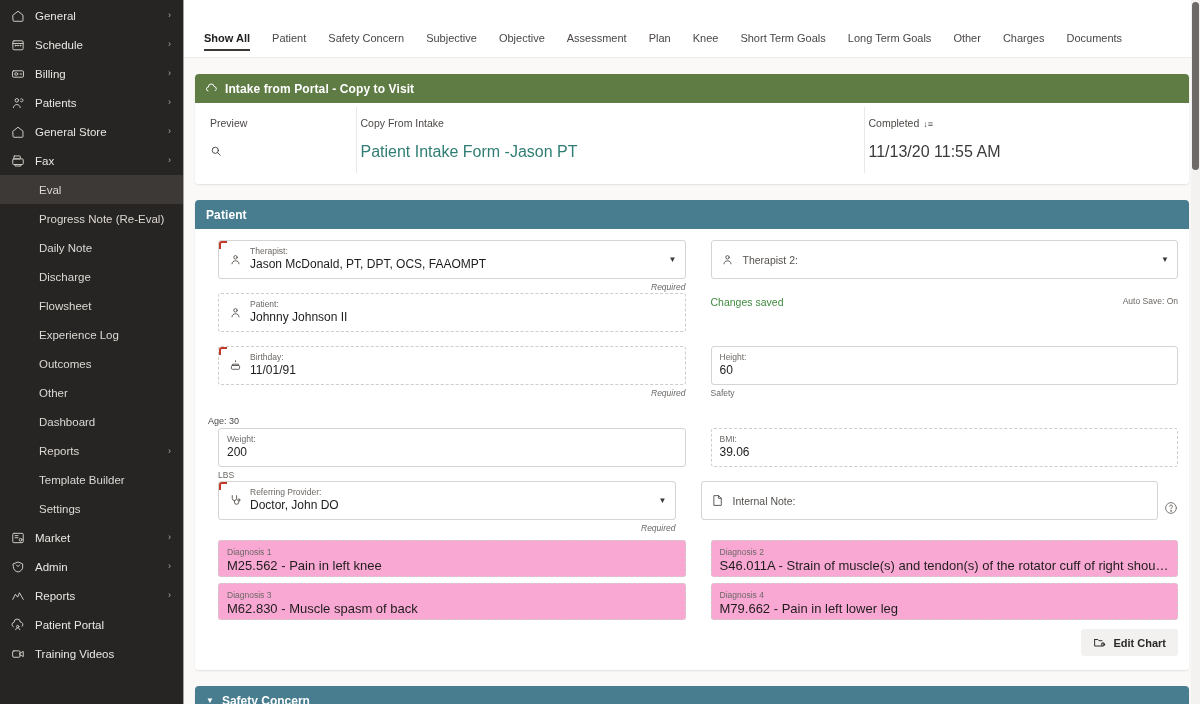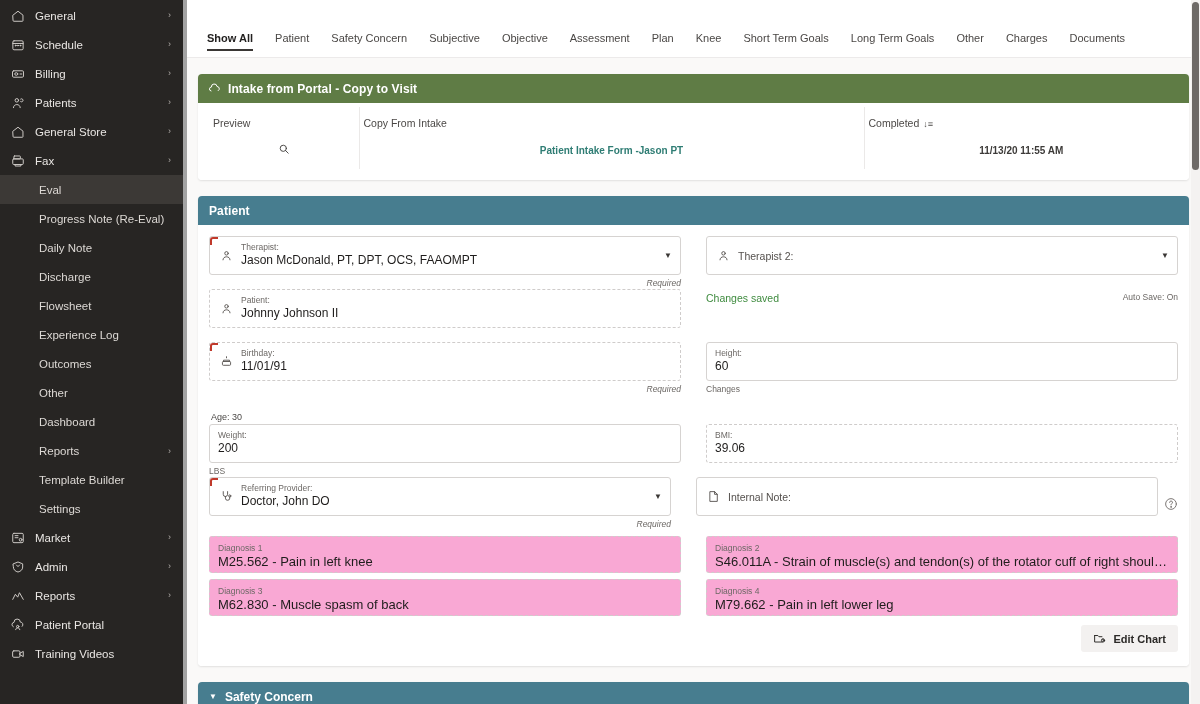--- a/index.html
+++ b/index.html
@@ -57,21 +57,21 @@
   .sub-item.active { background: #3c3936; }
   .sub-item .lbl { flex: 1 1 auto; }
   .sub-item .chev { font-size: 9px; color: #b4afab; }
 
   
   .main {
     flex: 1 1 auto; height: 704px;
     background: #faf9f8;
     position: relative;
     overflow: hidden;
-    border-left: 4px solid #a3a3a3;
+    border-left: 1px solid #a3a3a3;
   }
   .content-scroll { position: relative; height: 704px; }
 
   
   .tabbar {
     background: #ffffff;
     height: 58px;
     padding: 0 20px;
     display: flex; align-items: flex-end;
     border-bottom: 1px solid #eceaea;
@@ -115,36 +115,35 @@
   .intake-body { background: #fff; padding: 4px 11px 11px 11px; }
   .intake-table { width: 100%; border-collapse: collapse; table-layout: fixed; }
   .intake-table th {
     font-size: 10.5px; font-weight: normal; color: #4b4846;
     padding: 10px 4px 6px 4px; text-align: left;
     border-right: 1px solid #ebe9e8;
     vertical-align: middle;
   }
   .intake-table th:last-child { border-right: none; }
   .intake-table td {
-    font-size: 10px; color: #3d3b39; text-align: center;
+    font-size: 16px; color: #3d3b39; text-align: left;
     padding: 8px 4px 12px 4px;
     border-right: 1px solid #ebe9e8;
     vertical-align: middle;
-    font-weight: bold;
   }
   .intake-table td:last-child { border-right: none; }
   .col-preview { width: 150px; }
   .col-completed { width: 314px; }
   .link-green { color: #2f7d74; cursor: pointer; }
   .srch svg { width: 12px; height: 12px; display: inline-block; }
   .sort-ico { display:inline-block; margin-left: 4px; font-size: 9px; color:#4b4846; }
 
   
   .form-body { padding: 11px 11px 14px 11px; background:#fff; }
-  .row { display: flex; gap: 25px; }
+  .row { display: flex; gap: 25px; margin-left: 12px; }
   .col { flex: 1 1 0; min-width: 0; }
 
   .field-wrap { position: relative; }
   .field {
     position: relative;
     border: 1px solid #d6d3d1;
     border-radius: 3px;
     background: #fff;
     height: 39px;
     display: flex; align-items: center;
@@ -543,21 +542,21 @@
             </div>
           </div>
           <div class="col">
             <div class="field-wrap">
               <div class="field">
                 <span class="fbody">
                   <span class="flabel">Height:</span>
                   <span class="fvalue">60</span>
                 </span>
               </div>
-              <div class="helper left">Changes</div>
+              <div class="helper left">Safety</div>
             </div>
           </div>
         </div>
 
         <div class="age-line">Age: 30</div>
 
         <div class="row">
           <div class="col">
             <div class="field-wrap">
               <div class="field">

